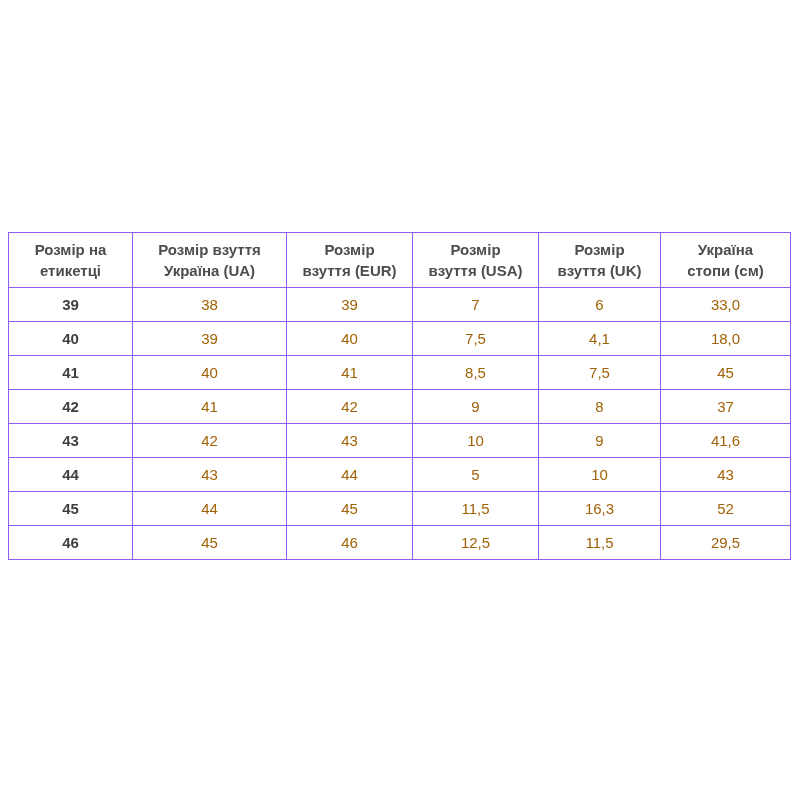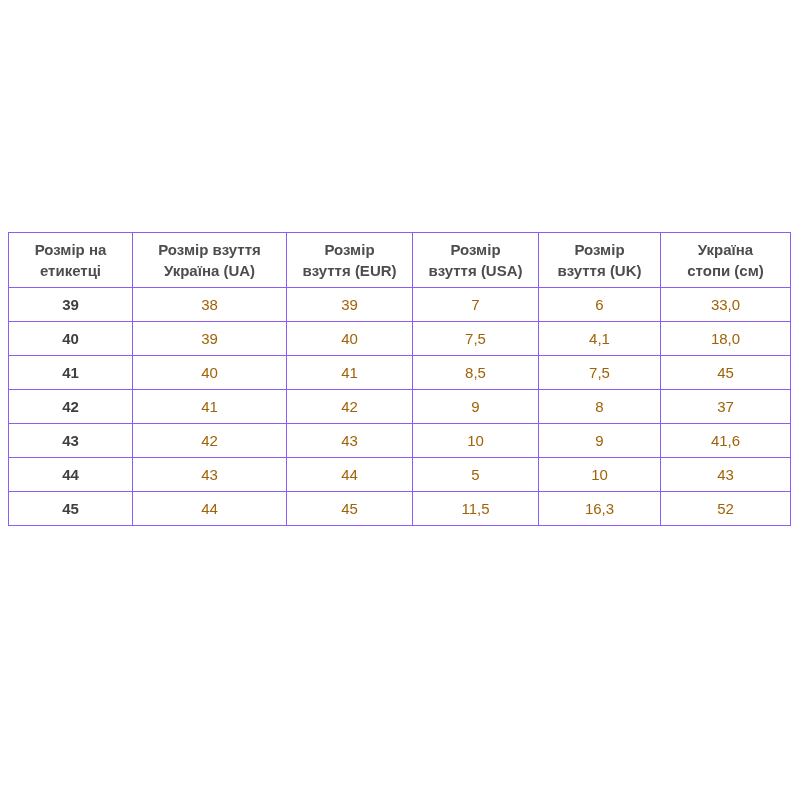--- a/index.html
+++ b/index.html
@@ -129,15 +129,23 @@
           <td>43</td>
         </tr>
         <tr>
           <td class="label-col">45</td>
           <td>44</td>
           <td>45</td>
           <td>11,5</td>
           <td>16,3</td>
           <td>52</td>
         </tr>
+        <tr>
+          <td class="label-col">46</td>
+          <td>45</td>
+          <td>46</td>
+          <td>12,5</td>
+          <td>11,5</td>
+          <td>29,5</td>
+        </tr>
       </tbody>
   </table>
 </div>
 
 </body></html>

